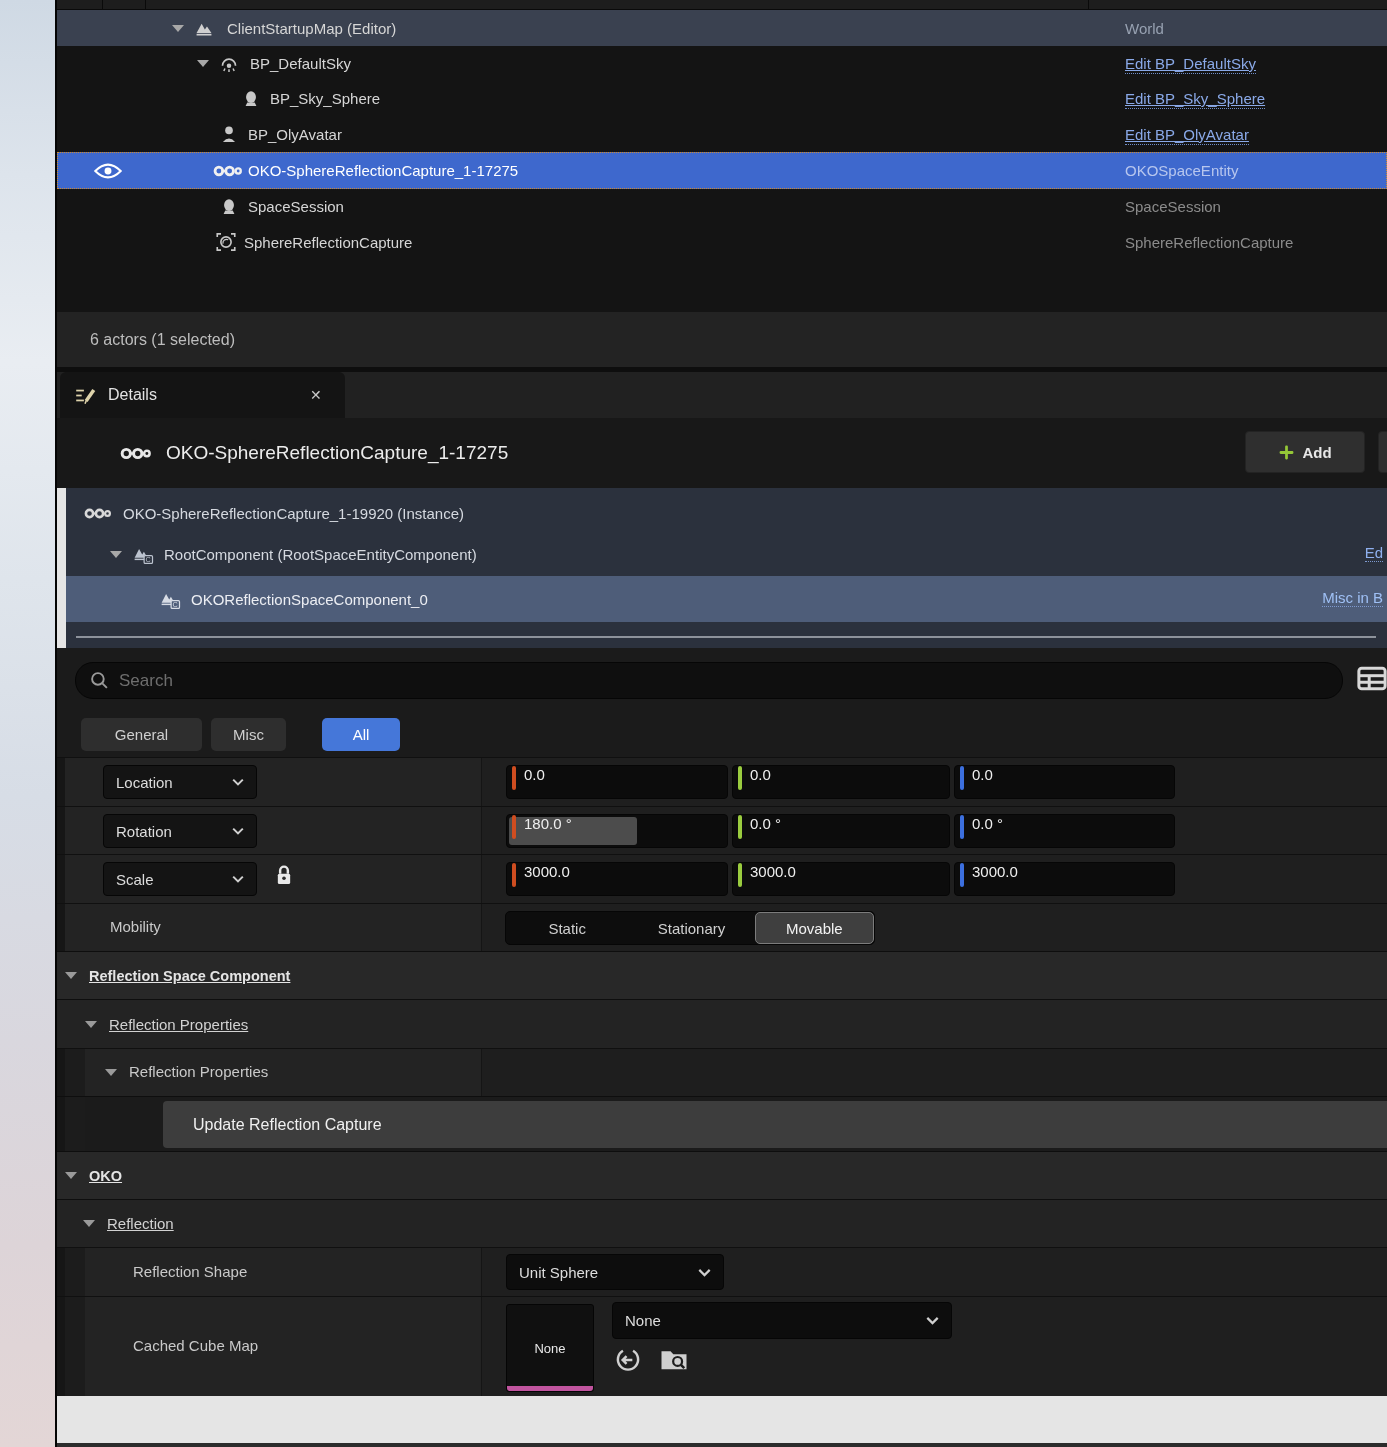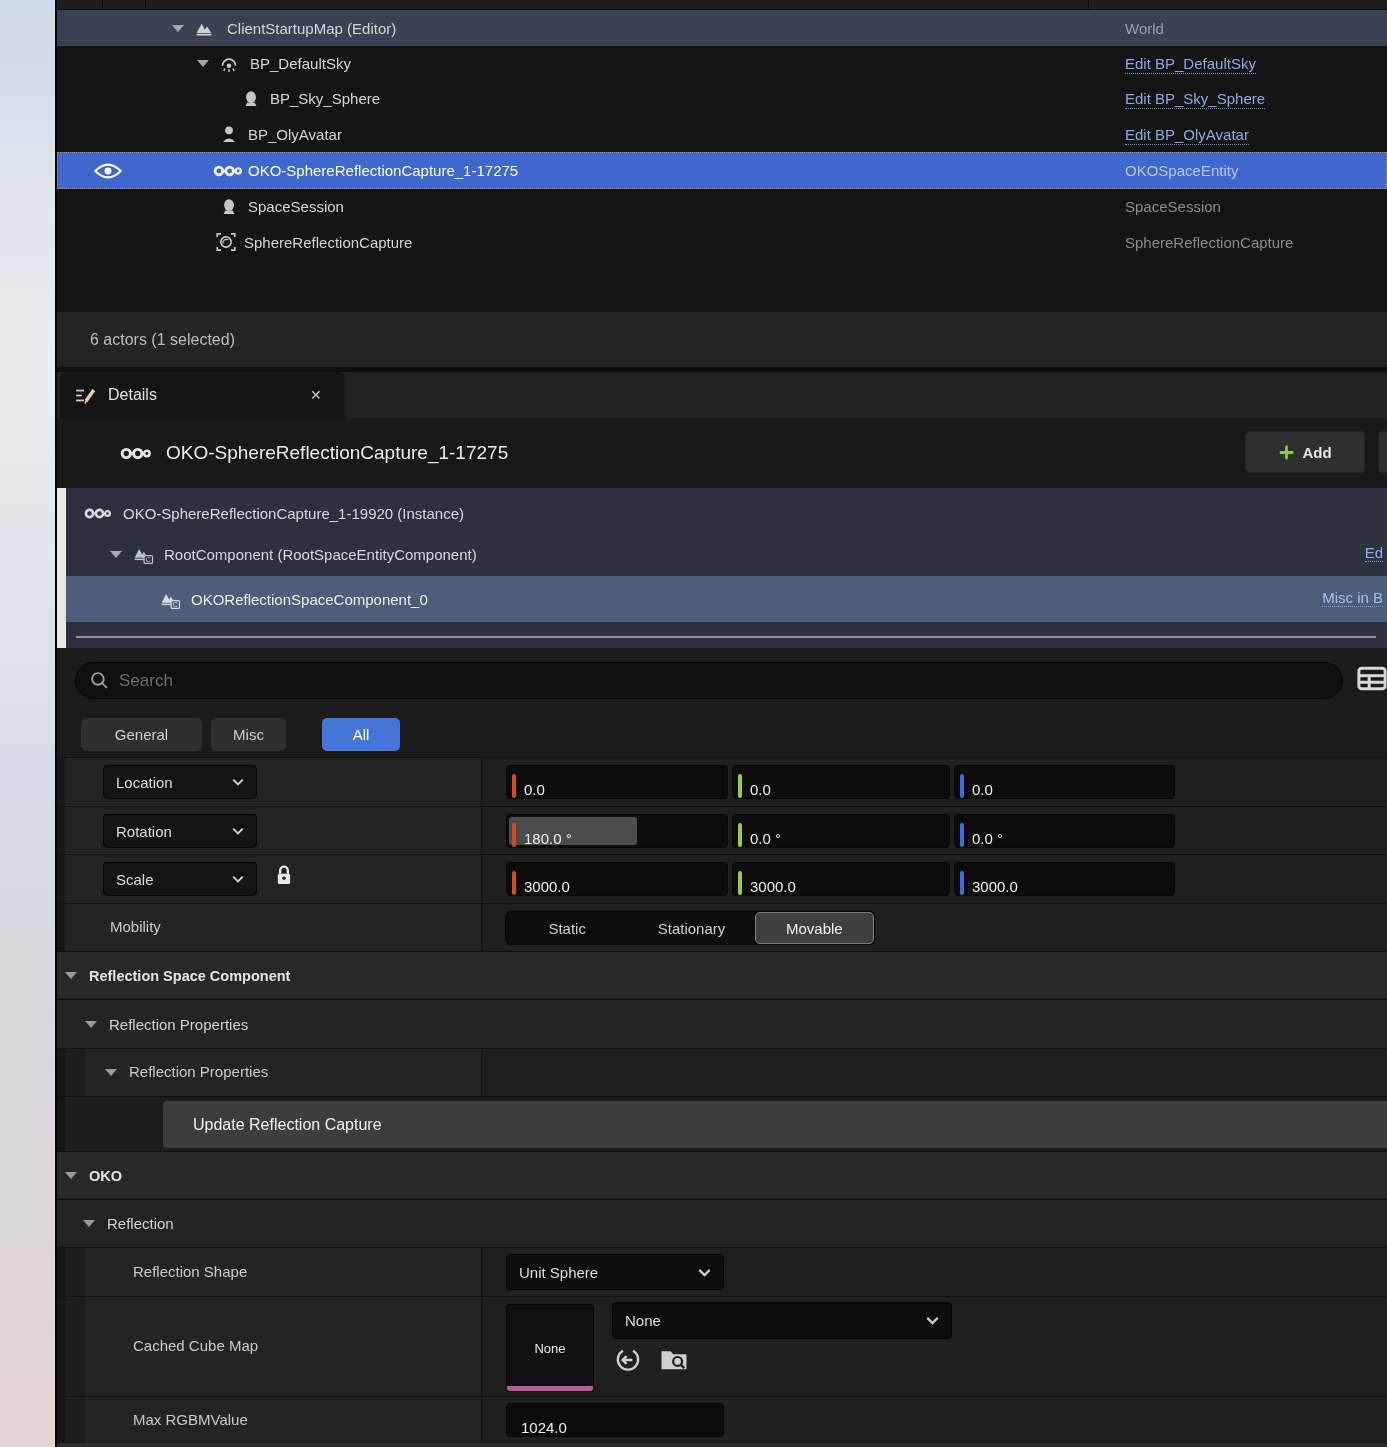--- a/index.html
+++ b/index.html
@@ -15,21 +15,21 @@
 
   
   #outliner { left:57px; top:0; width:1330px; height:372px; background:#141414; }
   #outliner-header { left:0; top:0; width:1330px; height:10px; background:#1d1d1d; border-bottom:1px solid #0a0a0a; }
   .oh-div { top:0; width:1px; height:10px; background:#0a0a0a; }
   .orow { left:0; width:1330px; display:flex; align-items:center; font-size:15px; color:#d6d6d6; }
   .orow .tri { position:absolute; width:0; height:0; border-left:6px solid transparent; border-right:6px solid transparent; border-top:7px solid #a8a8a8; }
   .oicon { position:absolute; display:flex; align-items:center; }
   .olabel { position:absolute; white-space:nowrap; }
   .otype  { position:absolute; left:1068px; white-space:nowrap; color:#8b8b8b; }
-  .otype-link { color:#8aa9e8; border-bottom:1px dotted #6f8cc7; padding-bottom:1px; }
+  .otype-link { color:#8aa9e8; border-bottom:1px dotted #6f8cc7; padding-bottom:1px;text-decoration:underline; }
   .row-hl { background:#3a4150; }
   .row-sel { background:#3e68cd; outline:1px dotted #cf8a2d; outline-offset:-1px; }
   .row-sel .olabel { color:#ffffff; }
   .row-sel .otype { color:#b7c6ee; }
   .row-hl .otype { color:#97a1b1; }
 
   #actor-status { left:57px; top:312px; width:1330px; height:55px; background:#232323;
     color:#bdbdbd; font-size:16px; display:flex; align-items:center; padding-left:33px; }
 
   
@@ -70,31 +70,31 @@
   .prow .labelcol { position:absolute; left:0; top:0; bottom:0; width:424px; background:#232323; }
   .prow .vline { position:absolute; left:424px; top:0; bottom:0; width:1px; background:#151515; }
   .plabel { position:absolute; color:#c9c9c9; font-size:15px; white-space:nowrap; }
   .rail { position:absolute; left:0; top:0; bottom:0; width:8px; background:#161616; }
   .rail2 { position:absolute; left:8px; top:0; bottom:0; width:20px; background:#1c1c1c; }
 
   .combo { position:absolute; background:#141414; border:1px solid #060606; border-radius:4px;
     display:flex; align-items:center; justify-content:space-between; color:#dddddd; font-size:15px;
     padding:0 12px; }
   .vfield { position:absolute; height:34px; background:#0c0c0c; border:1px solid #060606; border-radius:4px;
-    display:flex; align-items:flex-end; color:#efefef; font-size:15px; overflow:hidden; }
+    display:flex; align-items:flex-start; color:#efefef; font-size:15px; overflow:hidden; }
   .vbar { width:4px; height:24px; border-radius:2px; margin:0 8px 0 5px; flex:0 0 4px; z-index:2; }
   .spinfill { position:absolute; left:2px; top:2px; bottom:2px; width:58%; background:#4c4c4c; border-radius:3px; z-index:1; }
   .vtext { position:relative; z-index:2; }
 
   .seg { position:absolute; height:34px; background:#0d0d0d; border:1px solid #060606; border-radius:5px;
     display:flex; align-items:stretch; }
   .seg .opt { display:flex; align-items:center; justify-content:center; color:#cfcfcf; font-size:15px; }
   .seg .opt-active { background:#3f3f3f; border:1px solid #7c7c7c; border-radius:5px; color:#f2f2f2; }
 
-  .cat { left:57px; width:1330px; display:flex; align-items:center; border-top:1px solid #0e0e0e; }
+  .cat { left:57px; width:1330px; display:flex; align-items:center; border-top:1px solid #0e0e0e;text-decoration:underline; }
   .cat .tri { width:0; height:0; border-left:6px solid transparent; border-right:6px solid transparent; border-top:7px solid #9a9a9a; margin-right:12px; }
   .cat-main { background:#282828; color:#e4e4e4; font-weight:bold; font-size:14.5px; }
   .cat-sub { background:#232323; color:#d2d2d2; font-size:15px; }
 
   #update-row { left:57px; top:1096px; width:1330px; height:55px; background:#1b1b1b; border-top:1px solid #0e0e0e; }
   #update-btn { position:absolute; left:106px; top:4px; width:1224px; height:47px; background:#3d3d3d;
     border-radius:4px 0 0 4px; display:flex; align-items:center; color:#f0f0f0; font-size:16px; padding-left:30px; }
 
   #thumb { position:absolute; left:449px; top:7px; width:88px; height:88px; background:#101010;
     border:1px solid #050505; border-radius:3px; display:flex; align-items:center; justify-content:center;
@@ -490,25 +490,15 @@
     </span>
     <span class="iconbtn" style="left:603px;top:50px">
       <svg width="28" height="25" viewBox="0 0 20 18">
           <path d="M1 3 h6.5 l2 2.2 H19 V16 H1 Z" fill="#d0d0d0"></path>
           <circle cx="12.6" cy="10.4" r="3.2" fill="none" stroke="#1e1e1e" stroke-width="1.6"></circle>
           <line x1="15" y1="12.8" x2="17.4" y2="15.2" stroke="#1e1e1e" stroke-width="1.8"></line>
         </svg>
     </span>
   </div>
 
-  <div class="abs prow" style="top:1396px;height:47px">
-    <div class="labelcol"></div>
-      <div class="vline"></div>
-      <div class="rail"></div>
-      <div class="rail2"></div>
-    <span class="plabel" style="left:76px;top:14px">Max RGBMValue</span>
-    <div class="vfield" style="left:449px;top:6px;width:218px">
-      <span class="vtext" style="padding-left:14px">1024.0</span>
-    </div>
-  </div>
 
   <div id="bottom-strip" class="abs"></div>
 </div>
 
 </body></html>

